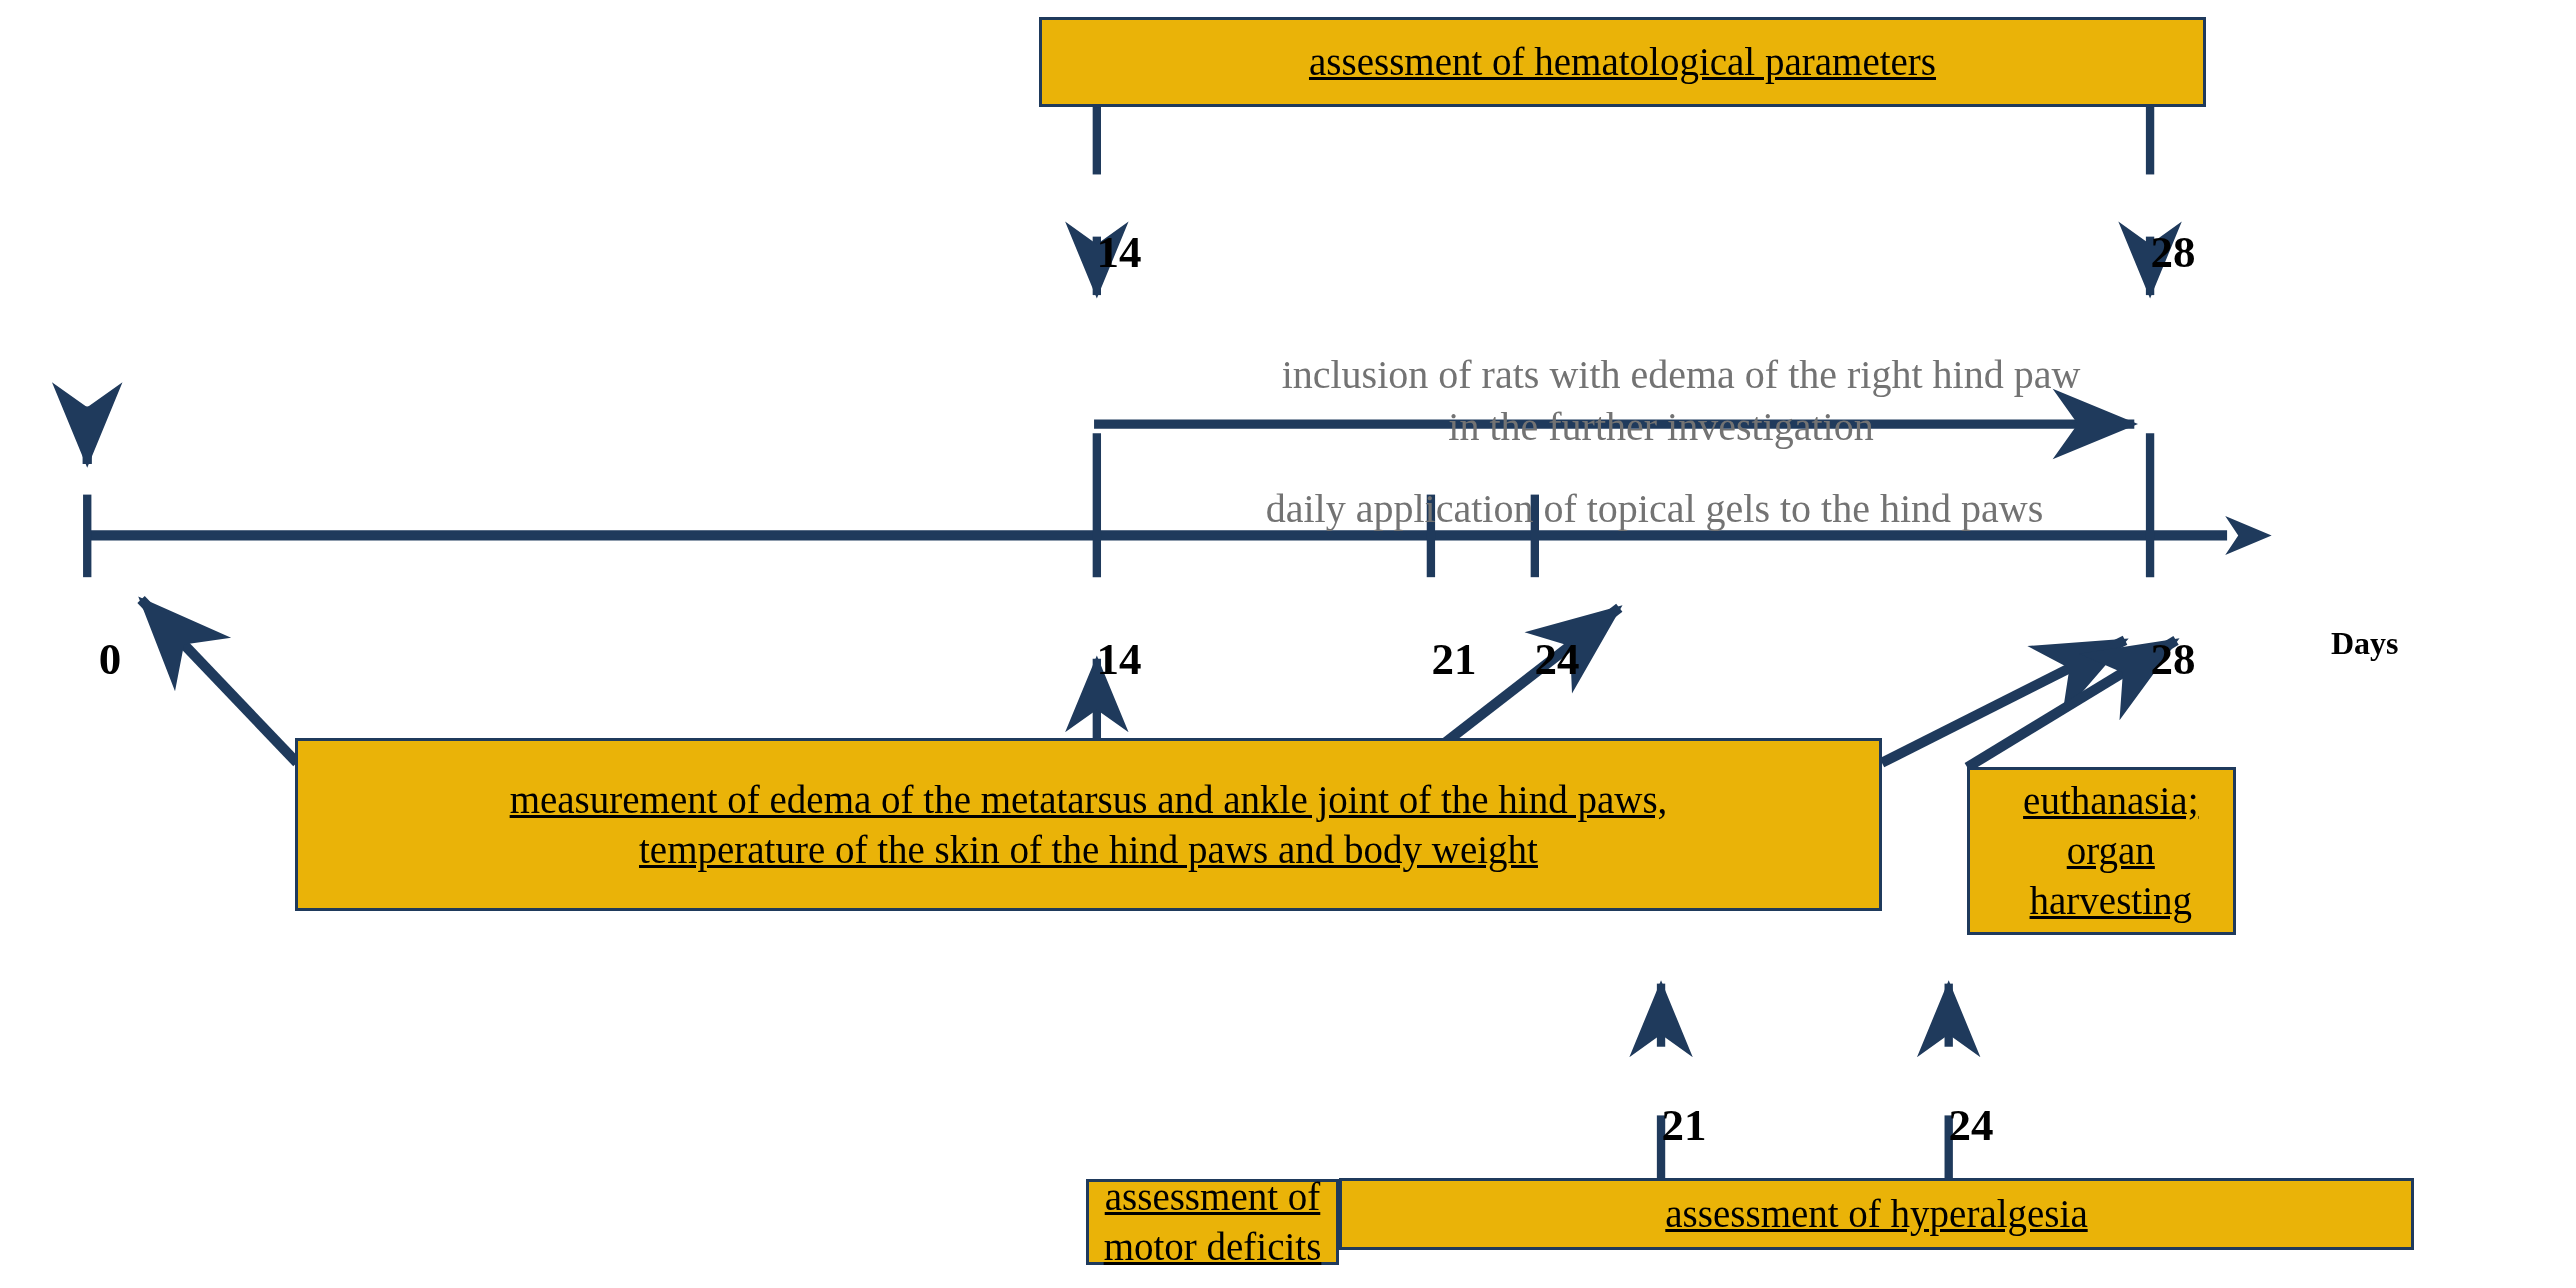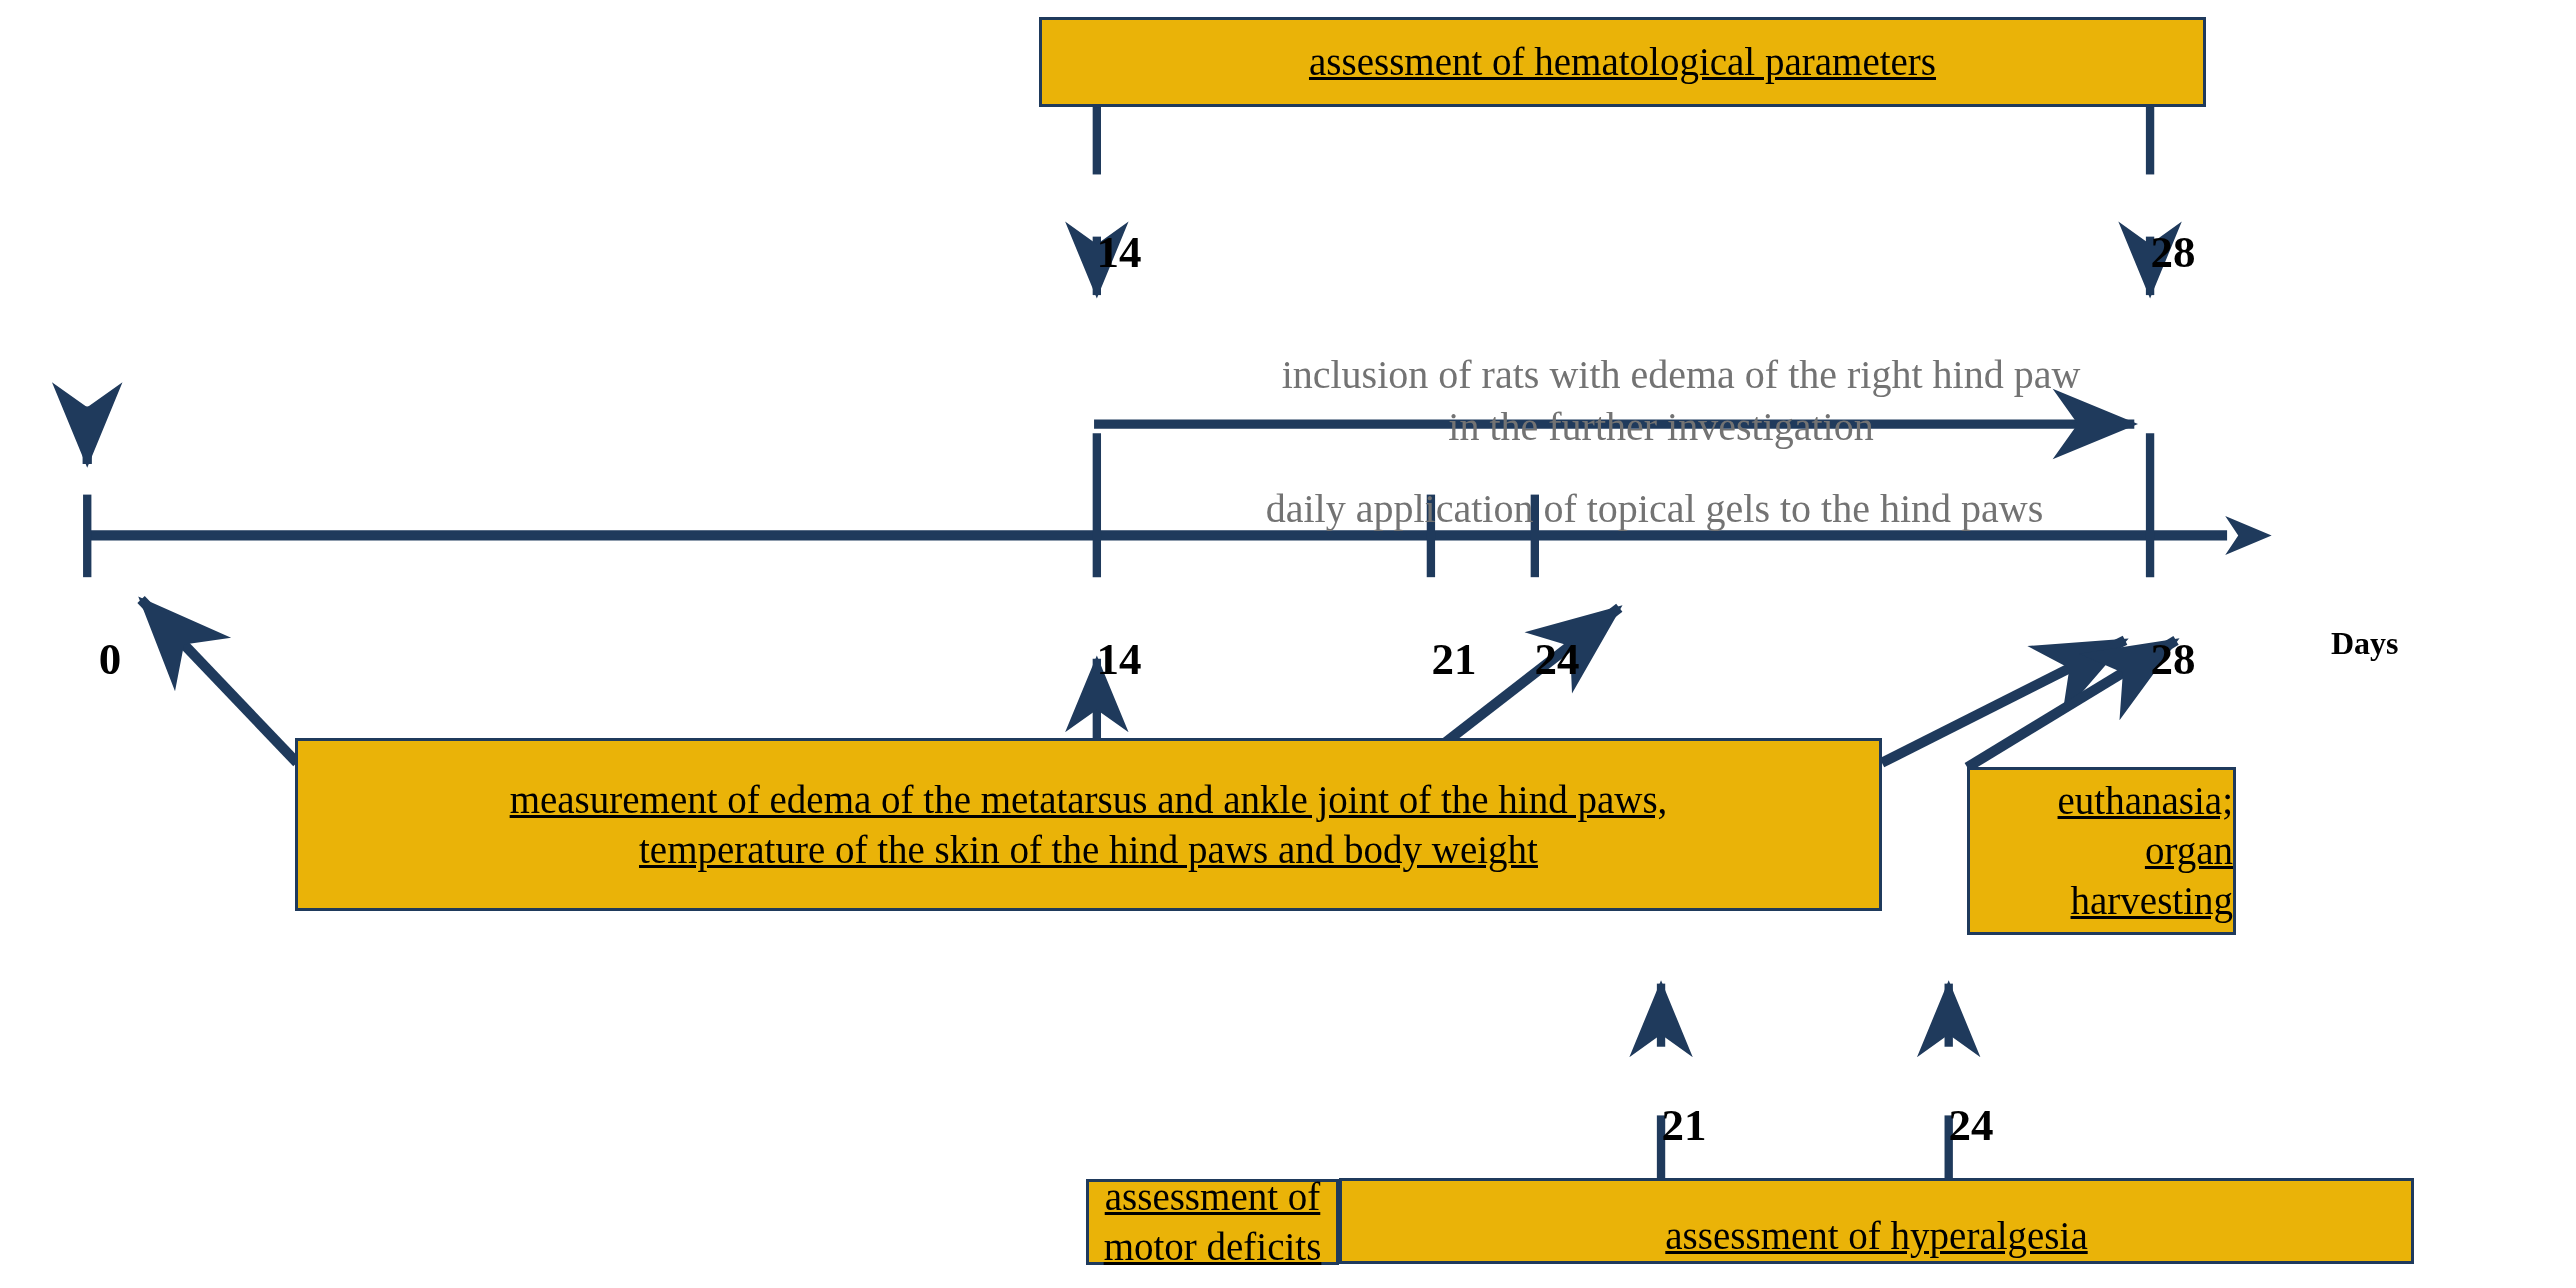--- a/index.html
+++ b/index.html
@@ -151,30 +151,30 @@
 
   <div class="box fs-box" style="left:1039px; top:16.7px; width:1167px; height:90px;">
     <span>assessment of hematological parameters</span>
   </div>
 
   <div class="box fs-box" style="left:295px; top:738px; width:1587px; height:173px;">
     <span style="white-space:pre-line;">measurement of edema of the metatarsus and ankle joint of the hind paws,
 temperature of the skin of the hind paws and body weight</span>
   </div>
 
-  <div class="box fs-box" style="left:1967px; top:767px; width:269px; height:168px; justify-content:flex-start; text-align:right; padding-left:18.6px;">
+  <div class="box fs-box" style="left:1967px; top:767px; width:269px; height:168px; justify-content:flex-start; text-align:center; padding-left:18.6px;">
     <span style="white-space:pre-line;">euthanasia;
 organ harvesting</span>
   </div>
 
   <div class="box fs-box" style="left:1086px; top:1179px; width:253px; height:86px;">
     <span>assessment of motor deficits</span>
   </div>
 
-  <div class="box fs-box" style="left:1339px; top:1178px; width:1075px; height:86px;align-items:flex-end;">
+  <div class="box fs-box" style="left:1339px; top:1178px; width:1075px; height:72px;">
     <span>assessment of hyperalgesia</span>
   </div>
 
   <div class="freetext fs-free" style="left:1123px; top:297px; width:1076px;">
     <span style="white-space:pre-line;">inclusion of rats with edema of the right hind paw
 in the further investigation</span>
   </div>
 
   <div class="freetext fs-free" style="left:1110px; top:431px; width:1049px;">
     <span>daily application of topical gels to the hind paws</span>

